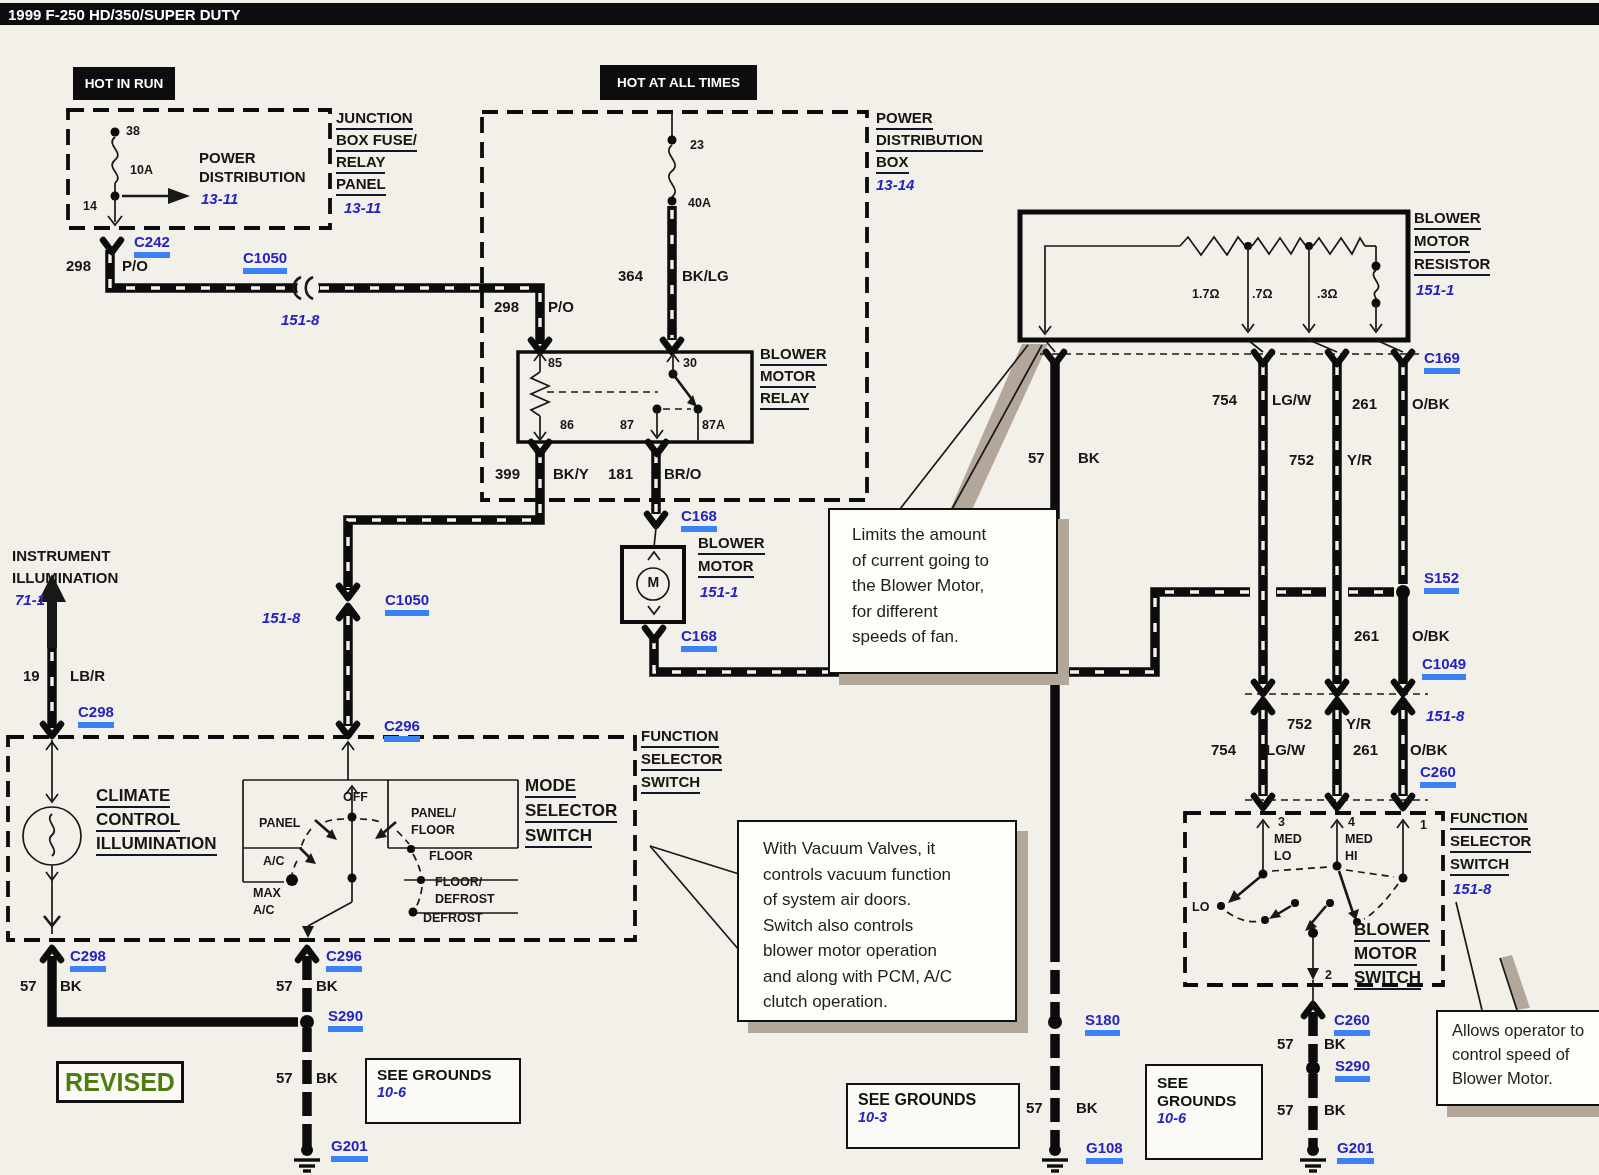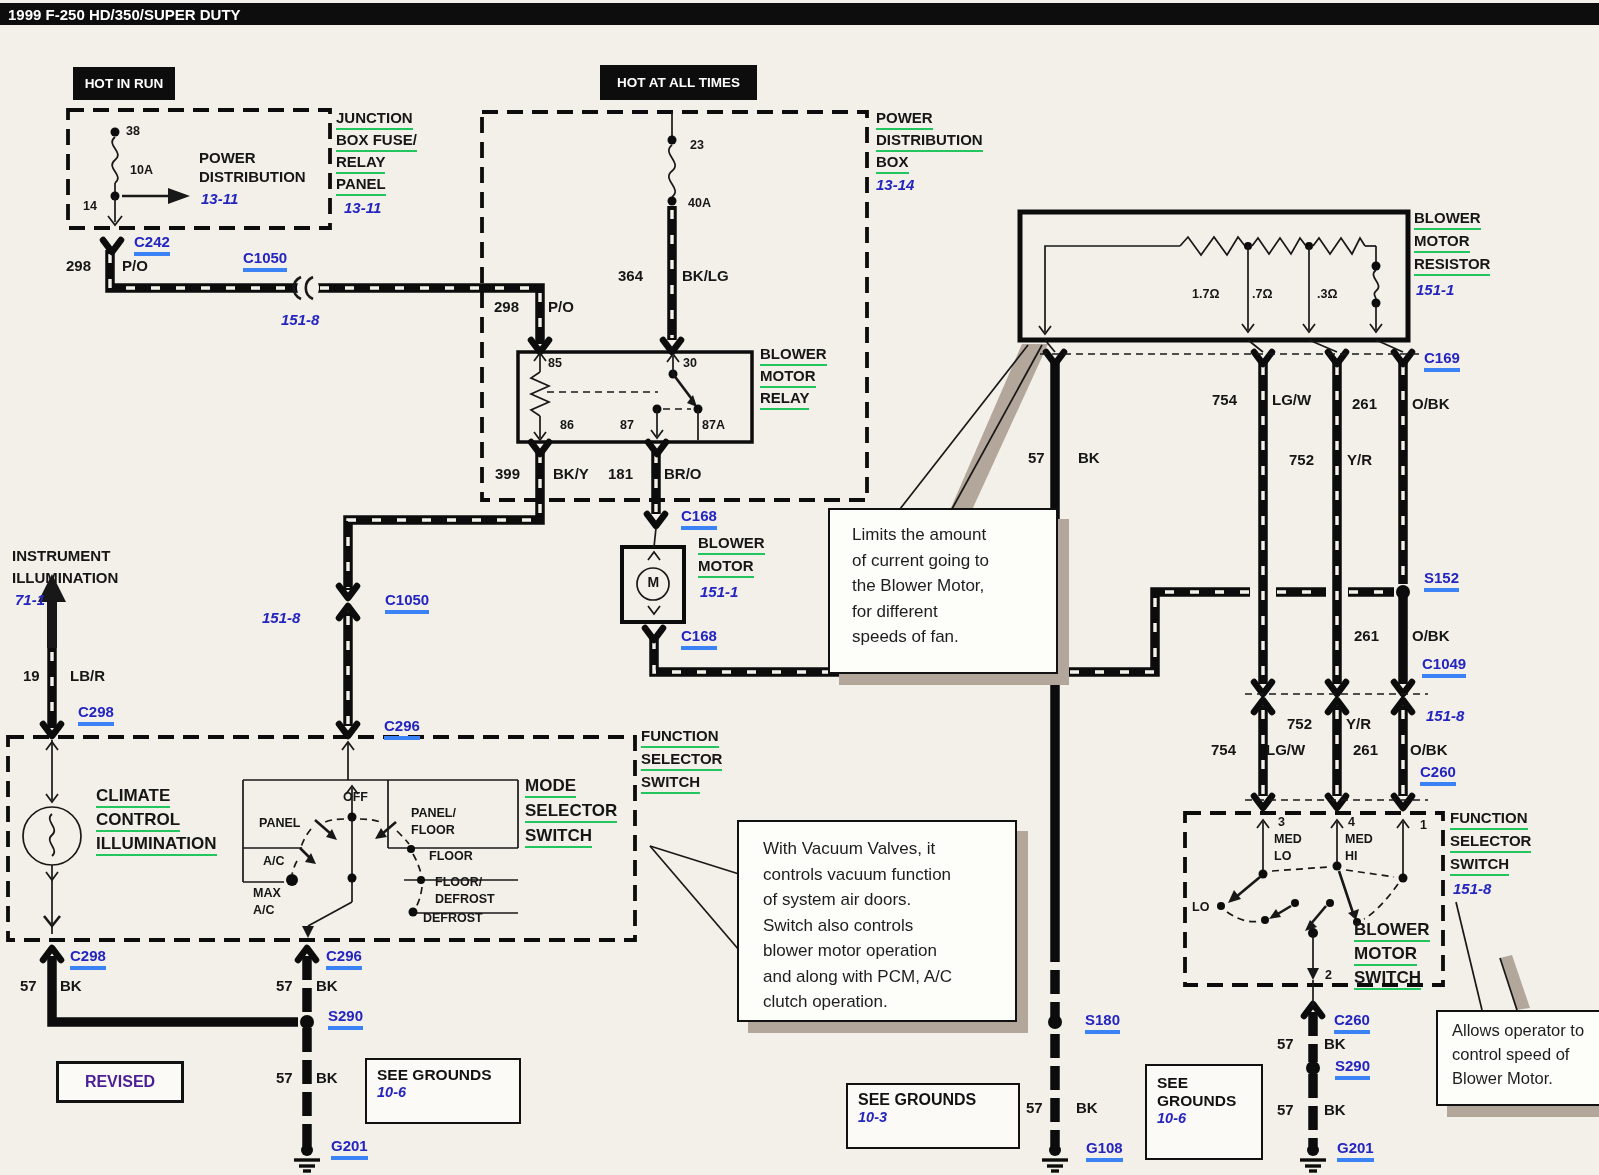--- a/index.html
+++ b/index.html
@@ -17,23 +17,23 @@
   .gwire{stroke:#0c0c0c;stroke-width:9.5;fill:none;stroke-dasharray:24 8}
   .conn{stroke:#0c0c0c;stroke-width:6.5;fill:none;stroke-linecap:round;stroke-linejoin:round}
   .dot{fill:#0c0c0c}
   .solid{fill:#181818}
   .g3{stroke:#0c0c0c;stroke-width:3.4}
   .tan{fill:#b3a79c}
   
   .t{position:absolute;white-space:nowrap;color:#161616;font-weight:700;font-size:15px;
      line-height:1.12;font-style:normal;text-decoration:none;}
   .small{font-size:12.5px}
-  .blue{color:#2424c0;border-bottom:4px solid #3b82f6;padding-bottom:1px}
+  .blue{color:#2424c0;border-bottom:6px solid #3b82f6;padding-bottom:1px}
   .ref{color:#2424c0;font-style:italic}
-  .ul{border-bottom:2px solid #22c55e;padding-bottom:1px}
+  .ul{border-bottom:2px solid #0f172a;padding-bottom:1px}
   .mid{font-size:17px}
   .bar{position:absolute;background:#0d0d0d;color:#fff;display:flex;align-items:center;}
   .bar span{font-weight:700}
   .notebox{position:absolute;border:3.5px solid #111;background:#fcfcf9;padding:8px 12px;}
   .notebox div{font-weight:700;font-size:19px;color:#111;line-height:27px;white-space:nowrap}
   .callout{position:absolute;border:2.5px solid #111;background:#fdfdfa;box-shadow:11px 11px 0 0 #b3a79c;}
   .callout div{font-weight:400;font-size:17px;color:#1d1d1d;line-height:25.5px;white-space:nowrap}
   .plainbox{position:absolute;border:3px solid #111;background:#fbfaf6;}
   .plainbox div{white-space:nowrap}
 </style>
@@ -494,21 +494,21 @@
 </div>
 
 <b class="t blue" style="left:70px;top:948px">C298</b>
 <b class="t" style="left:20px;top:978px">57</b>
 <b class="t" style="left:60px;top:978px">BK</b>
 <b class="t blue" style="left:326px;top:948px">C296</b>
 <b class="t" style="left:276px;top:978px">57</b>
 <b class="t" style="left:316px;top:978px">BK</b>
 <b class="t blue" style="left:328px;top:1008px">S290</b>
 <div class="plainbox" style="left:56px;top:1061px;width:122px;height:36px;display:flex;align-items:center;justify-content:center">
-  <div style="font-weight:700;font-size:16px;color:#4c1d95">REVISED</div>
+  <div style="font-weight:700;font-size:25px;color:#4d7c0f">REVISED</div>
 </div>
 <b class="t" style="left:276px;top:1070px">57</b>
 <b class="t" style="left:316px;top:1070px">BK</b>
 <div class="plainbox" style="left:365px;top:1058px;width:142px;height:56px;border-width:2.5px;padding:6px 0 0 10px">
   <div style="font-weight:700;font-size:15.5px;color:#111">SEE GROUNDS</div>
   <div style="font-weight:700;font-style:italic;font-size:14.5px;color:#2424c0">10-6</div>
 </div>
 <b class="t blue" style="left:331px;top:1138px">G201</b>
 
 <b class="t blue" style="left:1085px;top:1012px">S180</b>

